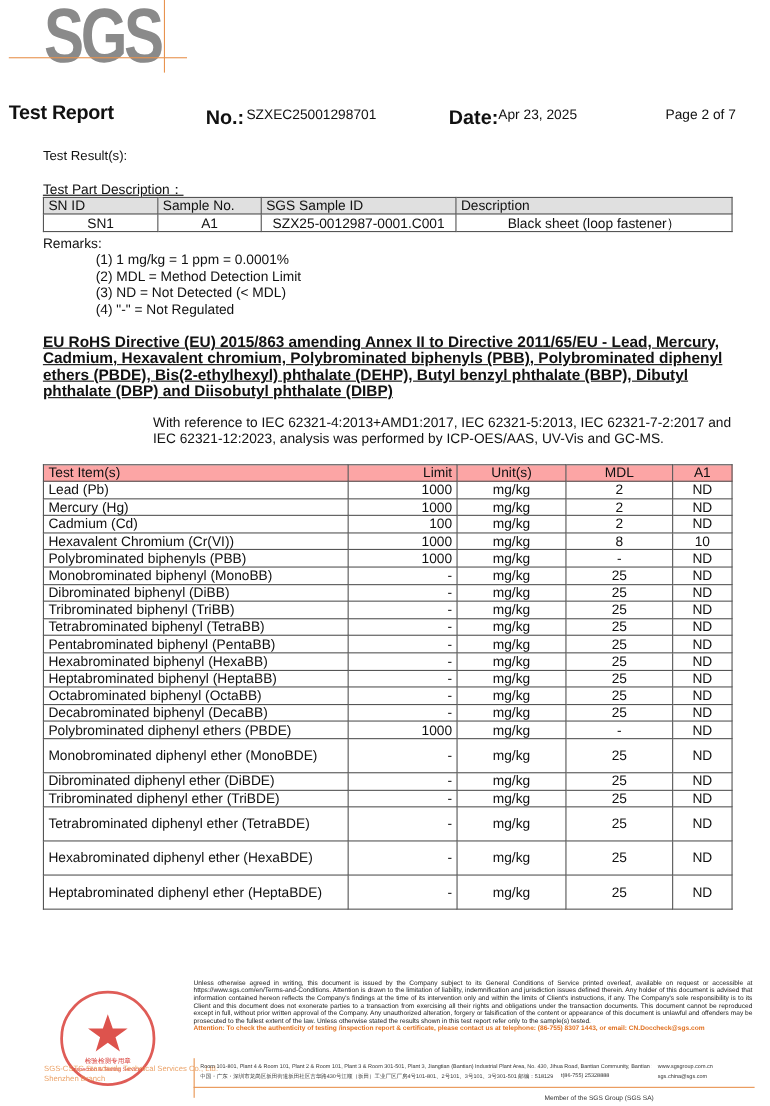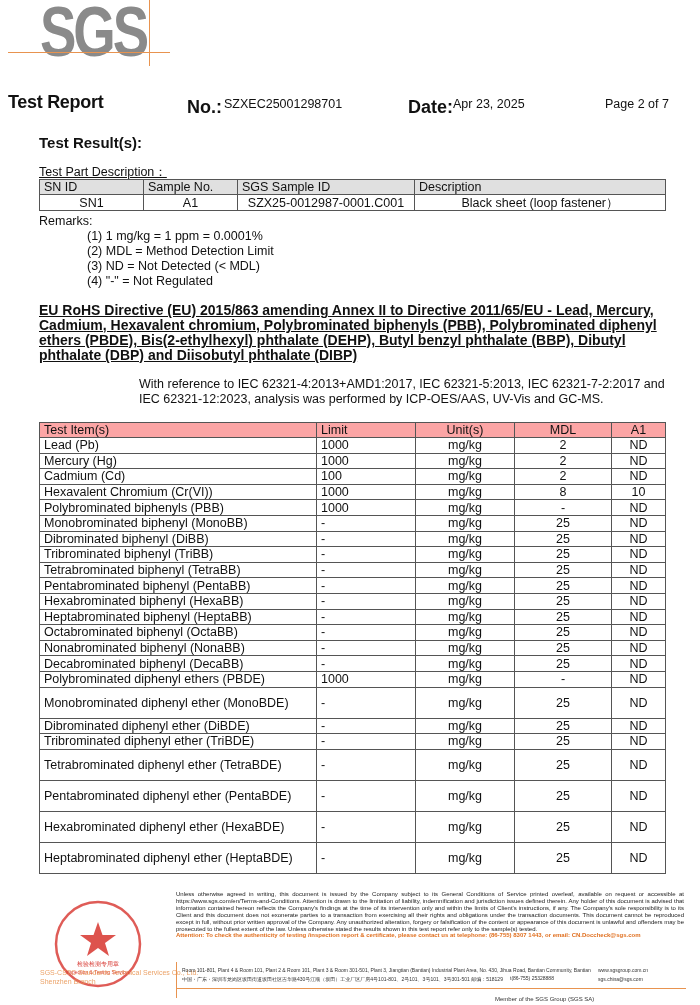--- a/index.html
+++ b/index.html
@@ -4,37 +4,37 @@
 <style>
   html,body{margin:0;padding:0;background:#fff;}
   body{width:700px;height:1005px;position:relative;overflow:hidden;font-family:"Liberation Sans",sans-serif;color:#111;}
   .abs{position:absolute;}
   .logo{left:40px;top:-8px;font-family:"Liberation Sans",sans-serif;font-weight:bold;font-size:70px;letter-spacing:-4px;color:#8a8a8a;transform:scaleX(0.78);transform-origin:left top;line-height:80px;}
   .logo-hline{left:8px;top:52px;width:162px;height:1px;background:#e8934f;}
   .logo-vline{left:149px;top:0;width:1px;height:66px;background:#e8934f;}
   .hdr-title{left:8px;top:92px;font-size:18px;font-weight:bold;letter-spacing:-0.3px;}
   .hdr-lbl{font-size:18px;font-weight:bold;top:97px;}
   .hdr-val{font-size:12.5px;top:97px;}
-  .sec-label{font-size:15px;font-weight:bold;}
+  .sec-label{font-size:12px;font-weight:normal;}
   .tpd{left:39px;top:164px;font-size:12.5px;text-decoration:underline;}
   table{border-collapse:collapse;font-size:12.5px;}
   td,th{border:1px solid #555;padding:0 4px;font-weight:normal;line-height:14px;}
   .t1{left:39px;top:179px;width:627px;}
   .t1 th{background:#e0e0e0;text-align:left;height:14px;}
   .t1 td{text-align:center;height:15px;}
   .remarks{left:39px;top:214px;font-size:12.5px;line-height:15px;}
   .remarks .item{padding-left:48px;}
   .directive{left:39px;top:303px;width:630px;font-size:14px;font-weight:bold;text-decoration:underline;line-height:15px;}
   .tm-label{left:39px;top:377px;font-size:12.5px;font-weight:bold;margin-top:48px;}
   .tm-text{left:139px;top:377px;width:540px;font-size:12.5px;line-height:15px;}
   .t2{left:39px;top:422px;width:627px;}
   .t2 th{background:#fca5a5;height:14px;}
   .t2 td{height:14.6px;}
   .t2 .c0{text-align:left;width:268px;}
-  .t2 .c1{text-align:left;width:90px;}
+  .t2 .c1{text-align:right;width:90px;}
   .t2 .c2{text-align:center;width:90px;}
   .t2 .c3{text-align:center;width:88px;}
   .t2 .c4{text-align:center;}
   .t2 tr.tall td{height:30px;}
   .seal{left:38px;top:900px;width:120px;height:92px;}
   .seal-text{left:40px;top:968px;font-size:7px;color:#e8934f;line-height:9px;opacity:0.85;}
   .fine{left:176px;top:891px;width:508px;font-size:6px;line-height:6.9px;color:#222;text-align:justify;}
   .fine .attn{color:#e07020;font-weight:bold;}
   .addr{left:182px;top:966px;width:410px;font-size:5px;line-height:9px;color:#333;white-space:nowrap;overflow:hidden;}
   .addr-right{left:598px;top:966px;font-size:5px;line-height:9px;color:#333;}
@@ -188,27 +188,20 @@
         <td class="c4">ND</td>
       </tr>
       <tr>
         <td class="c0">Octabrominated biphenyl (OctaBB)</td>
         <td class="c1">-</td>
         <td class="c2">mg/kg</td>
         <td class="c3">25</td>
         <td class="c4">ND</td>
       </tr>
       <tr>
-        <td class="c0">Nonabrominated biphenyl (NonaBB)</td>
-        <td class="c1">-</td>
-        <td class="c2">mg/kg</td>
-        <td class="c3">25</td>
-        <td class="c4">ND</td>
-      </tr>
-      <tr>
         <td class="c0">Decabrominated biphenyl (DecaBB)</td>
         <td class="c1">-</td>
         <td class="c2">mg/kg</td>
         <td class="c3">25</td>
         <td class="c4">ND</td>
       </tr>
       <tr>
         <td class="c0">Polybrominated diphenyl ethers (PBDE)</td>
         <td class="c1">1000</td>
         <td class="c2">mg/kg</td>
@@ -231,27 +224,20 @@
       </tr>
       <tr>
         <td class="c0">Tribrominated diphenyl ether (TriBDE)</td>
         <td class="c1">-</td>
         <td class="c2">mg/kg</td>
         <td class="c3">25</td>
         <td class="c4">ND</td>
       </tr>
       <tr class="tall">
         <td class="c0">Tetrabrominated diphenyl ether (TetraBDE)</td>
-        <td class="c1">-</td>
-        <td class="c2">mg/kg</td>
-        <td class="c3">25</td>
-        <td class="c4">ND</td>
-      </tr>
-      <tr class="tall">
-        <td class="c0">Pentabrominated diphenyl ether (PentaBDE)</td>
         <td class="c1">-</td>
         <td class="c2">mg/kg</td>
         <td class="c3">25</td>
         <td class="c4">ND</td>
       </tr>
       <tr class="tall">
         <td class="c0">Hexabrominated diphenyl ether (HexaBDE)</td>
         <td class="c1">-</td>
         <td class="c2">mg/kg</td>
         <td class="c3">25</td>

